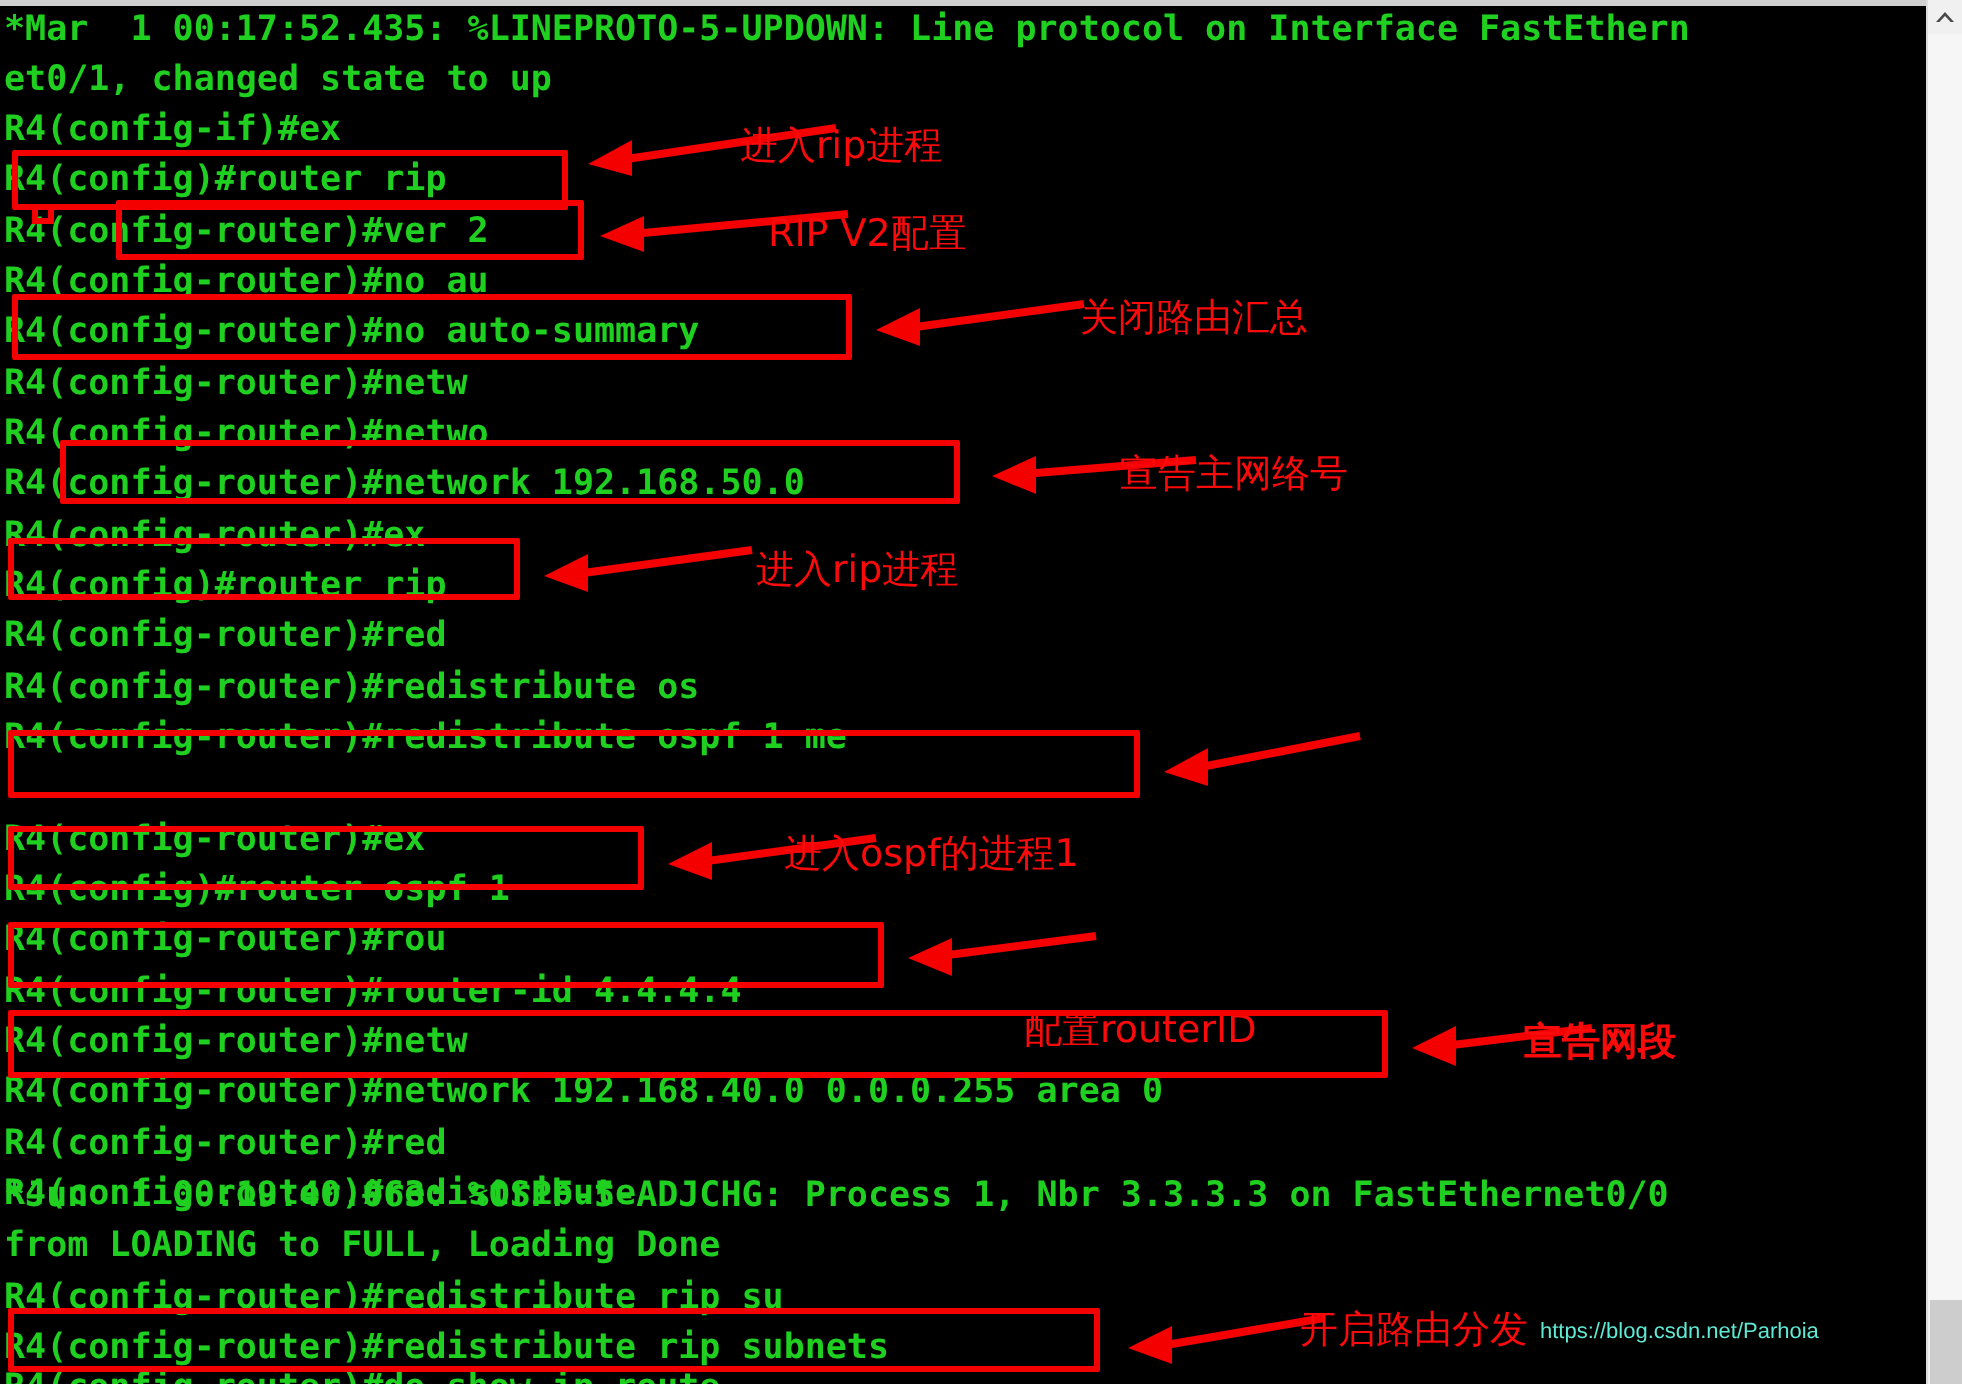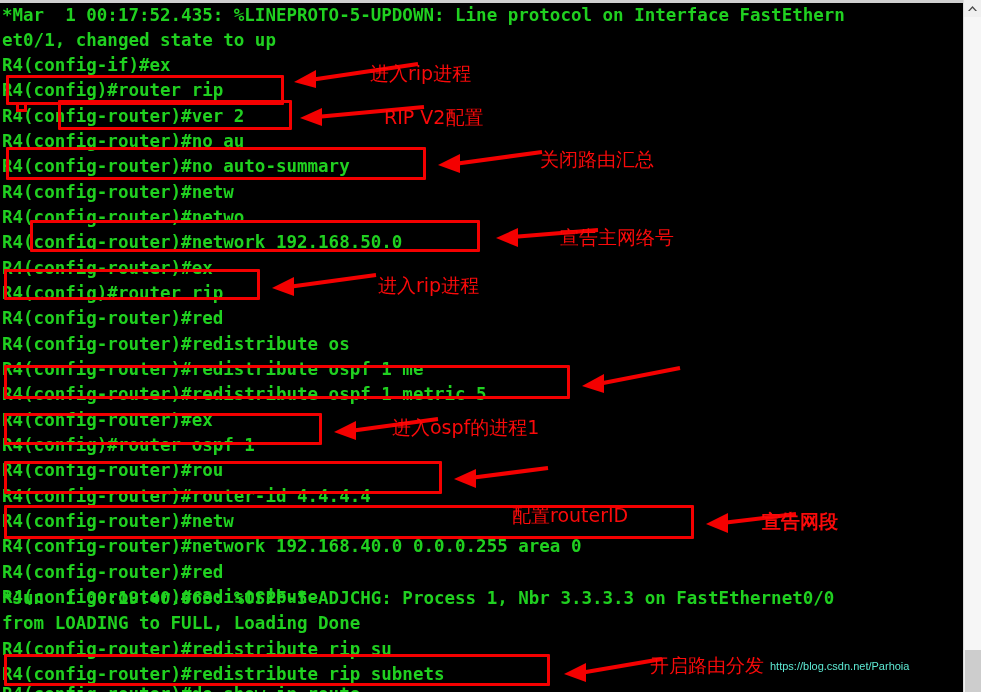--- a/index.html
+++ b/index.html
@@ -130,21 +130,20 @@
     <div class="term-line" style="top:129px">R4(config-router)#no au</div>
     <div class="term-line" style="top:154px">R4(config-router)#no auto-summary</div>
     <div class="term-line" style="top:180px">R4(config-router)#netw</div>
     <div class="term-line" style="top:205px">R4(config-router)#netwo</div>
     <div class="term-line" style="top:230px">R4(config-router)#network 192.168.50.0</div>
     <div class="term-line" style="top:256px">R4(config-router)#ex</div>
     <div class="term-line" style="top:281px">R4(config)#router rip</div>
     <div class="term-line" style="top:306px">R4(config-router)#red</div>
     <div class="term-line" style="top:332px">R4(config-router)#redistribute os</div>
     <div class="term-line" style="top:357px">R4(config-router)#redistribute ospf 1 me</div>
-    <div class="term-line" style="top:382px">R4(config-router)#redistribute ospf 1 metric 5</div>
     <div class="term-line" style="top:408px">R4(config-router)#ex</div>
     <div class="term-line" style="top:433px">R4(config)#router ospf 1</div>
     <div class="term-line" style="top:458px">R4(config-router)#rou</div>
     <div class="term-line" style="top:484px">R4(config-router)#router-id 4.4.4.4</div>
     <div class="term-line" style="top:509px">R4(config-router)#netw</div>
     <div class="term-line" style="top:534px">R4(config-router)#network 192.168.40.0 0.0.0.255 area 0</div>
     <div class="term-line" style="top:560px">R4(config-router)#red</div>
     <div class="term-line" style="top:585px">R4(config-router)#redistribute</div>
 
     <div class="term-line" style="top:586px">*Jun  1 00:19:40.063: %OSPF-5-ADJCHG: Process 1, Nbr 3.3.3.3 on FastEthernet0/0</div>

